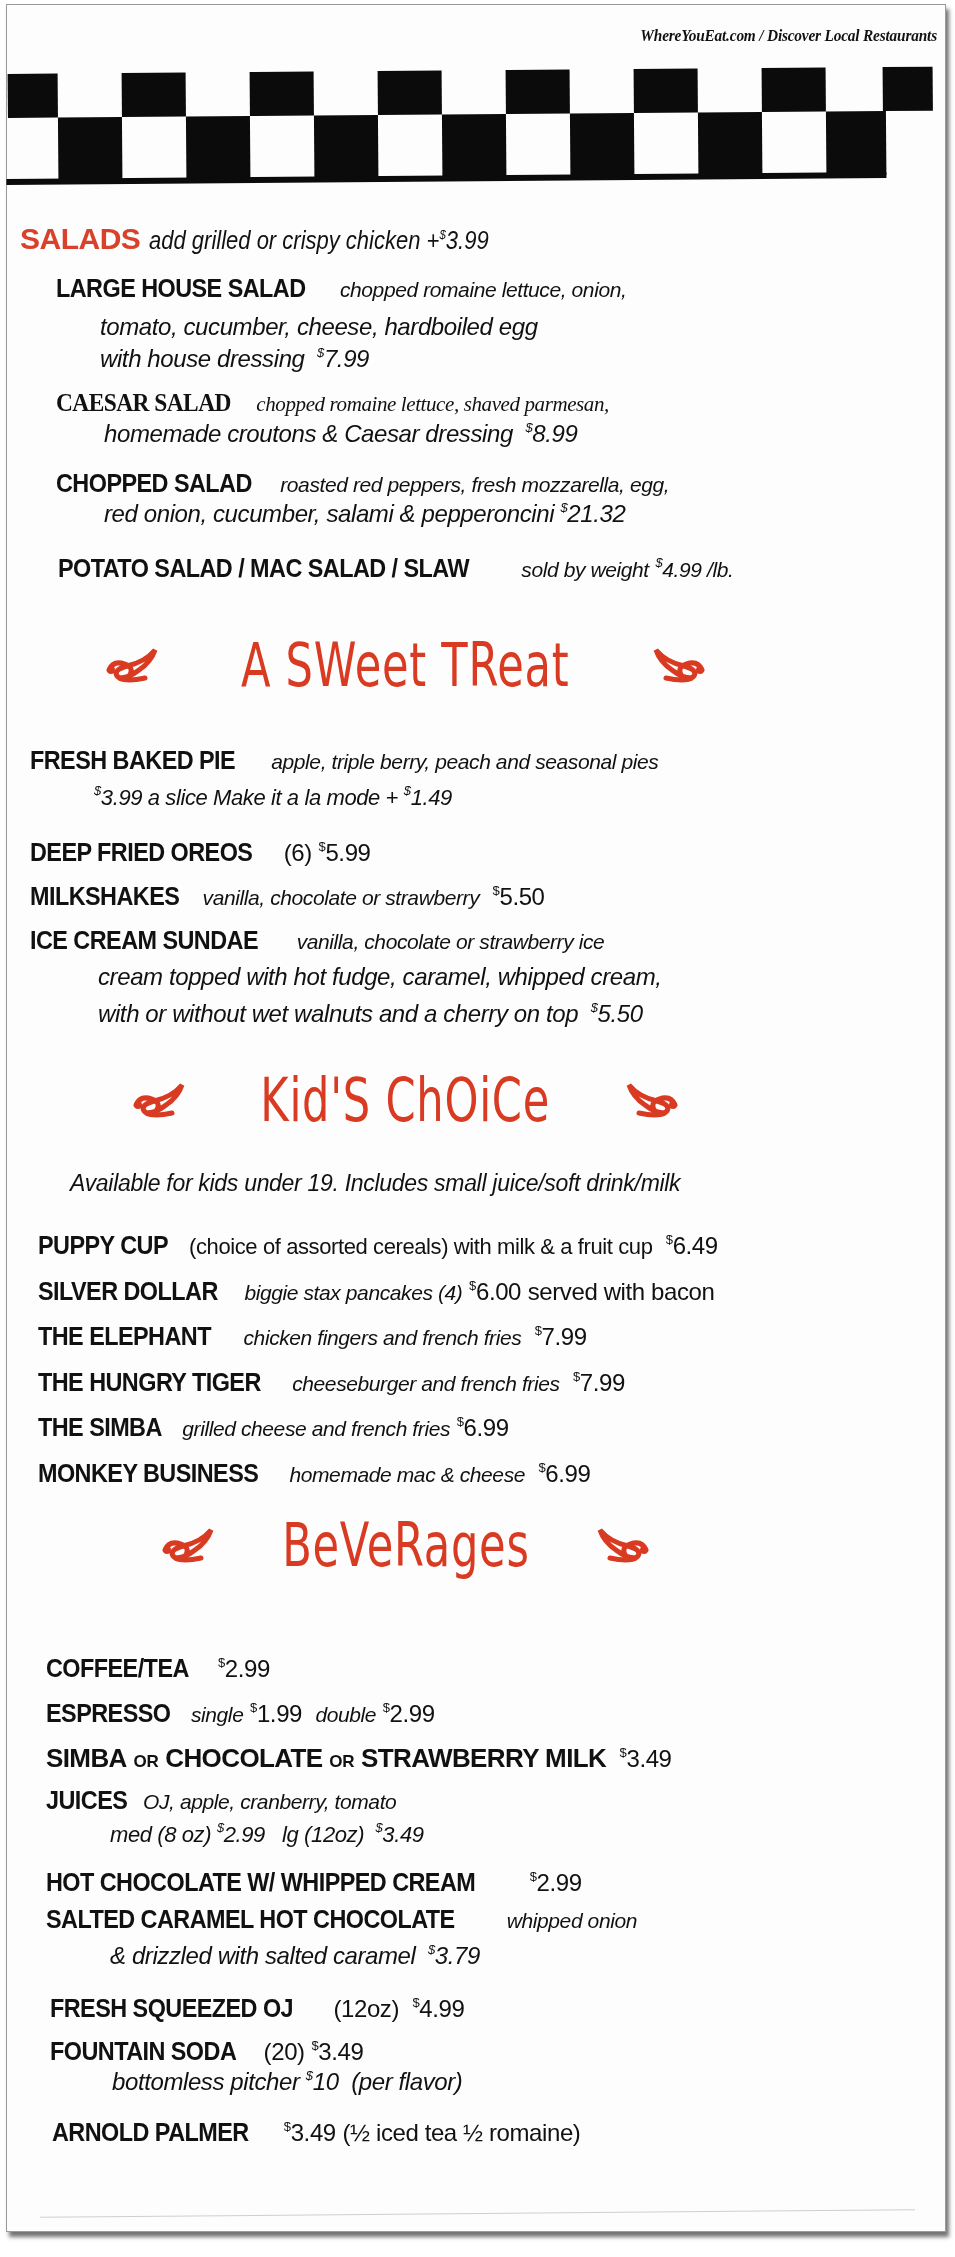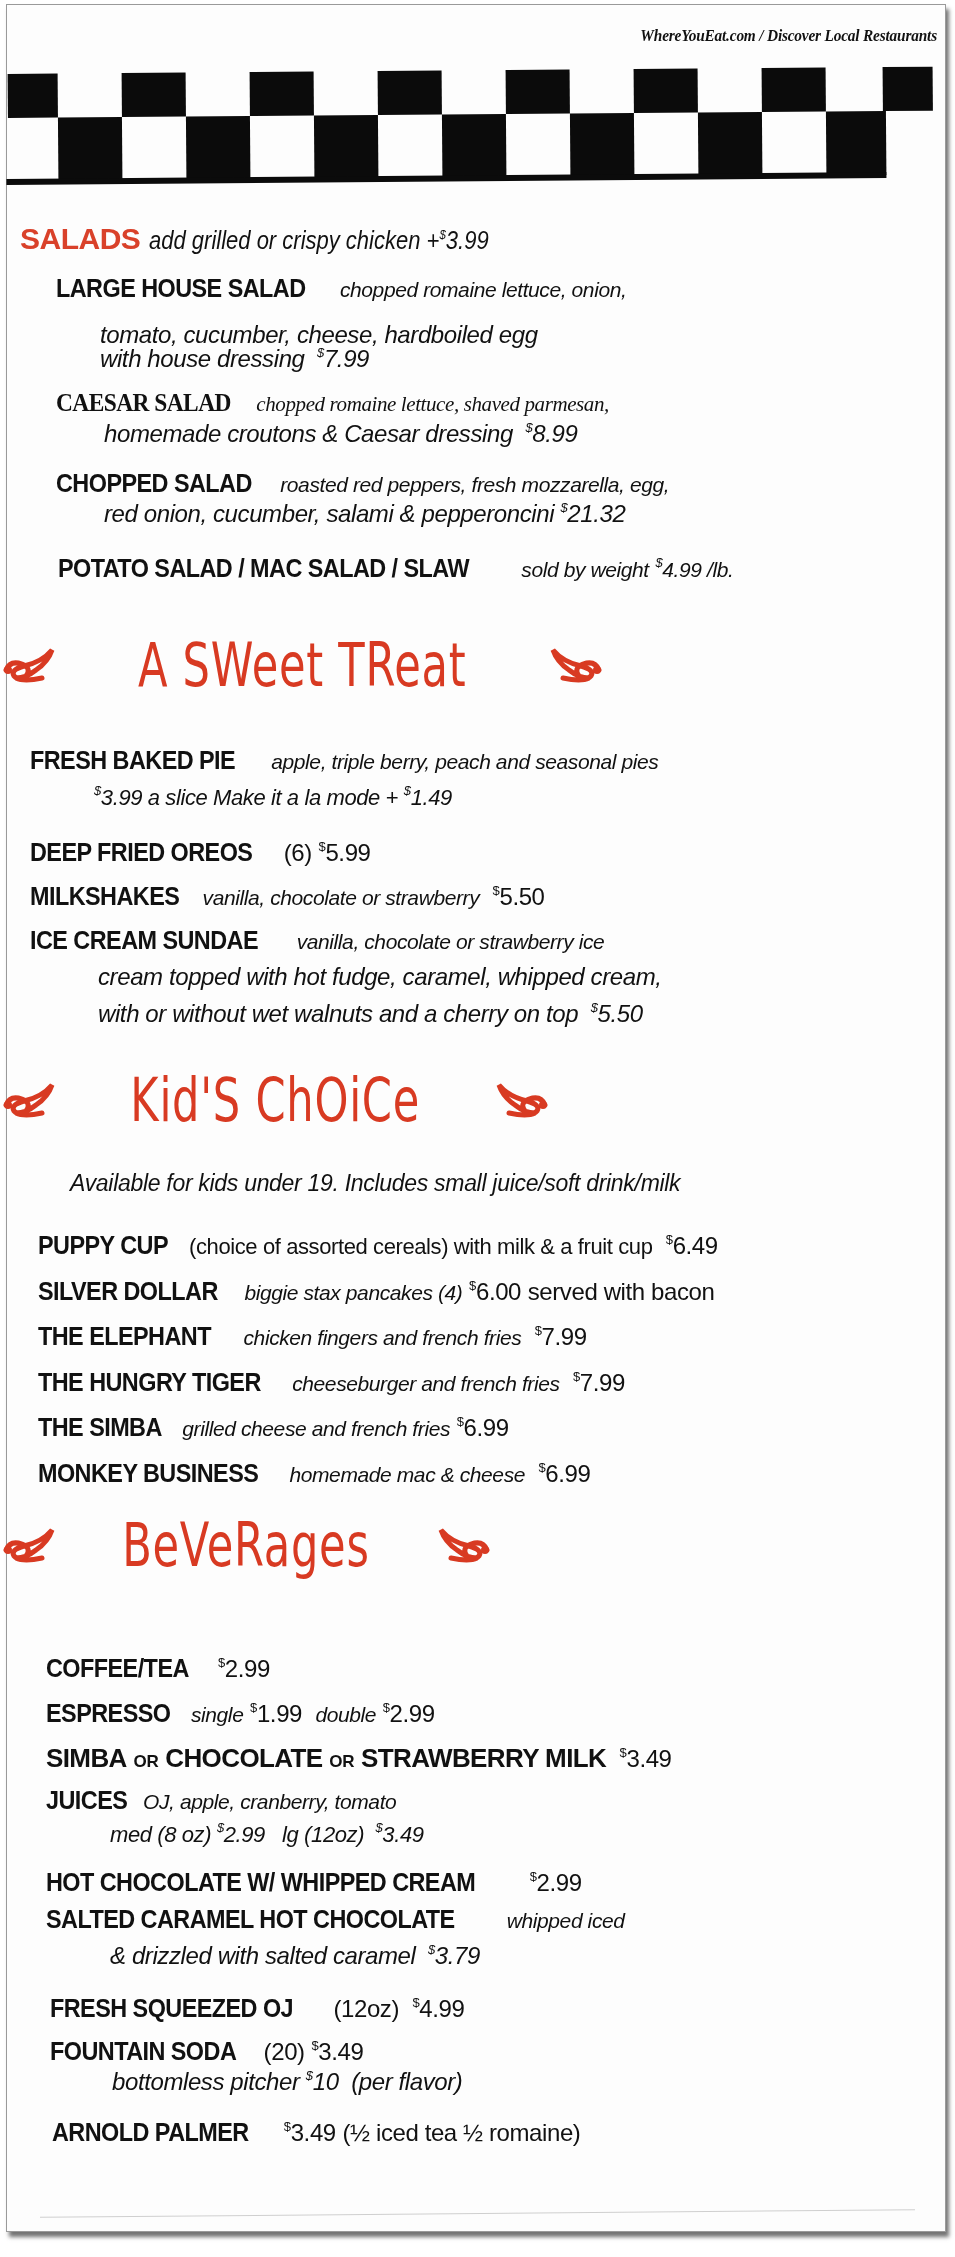--- a/index.html
+++ b/index.html
@@ -25,21 +25,21 @@
 
   .item { position: absolute; font-size: 24px; line-height: 30px; white-space: nowrap; }
   .item .name { font-weight: bold; font-size: 26px; letter-spacing: -0.6px; display: inline-block; transform: scaleX(0.9); transform-origin: left center; }
   .item .desc { font-style: italic; font-size: 21px; letter-spacing: -0.4px; }
   .item .plain { font-size: 24px; letter-spacing: -0.4px; }
   .item .price { font-size: 24px; letter-spacing: -0.4px; }
   .item .price sup, .sup { font-size: 13px; vertical-align: 10px; }
   .line2 { position: absolute; font-style: italic; font-size: 24px; letter-spacing: -0.4px; white-space: nowrap; }
   .small-or { font-weight: bold; font-size: 17px; letter-spacing: -0.2px; }
 
-  .script-head { position: absolute; left: 0; width: 811px; }
+  .script-head { position: absolute; left: 0; width: 811px; text-align: center; }
   .script-head .title {
     display: inline-block; color: #d83a22; font-family: "DejaVu Sans", sans-serif;
     font-size: 60px; letter-spacing: 1px; transform: scaleX(0.72); transform-origin: center;
     vertical-align: middle; font-weight: normal;
   }
   .orn { display: inline-block; width: 70px; height: 42px; vertical-align: middle; }
   .kids-note { position: absolute; left: 70px; font-style: italic; font-size: 23px; letter-spacing: -0.3px; white-space: nowrap; }
   .ghost { position: absolute; left: 40px; right: 40px; height: 1px; background: #e3e3e3; }
 </style>
 </head>
@@ -71,21 +71,21 @@
 
 <div class="section-head" style="top:222px;">
   <span class="salads-title">SALADS</span>
   <span class="salads-note"><span>add grilled or crispy chicken +</span><span class="sup">$</span><span>3.99</span></span>
 </div>
 
 <div class="item" style="left:56px;top:273px;">
   <span class="name">LARGE HOUSE SALAD</span>
   <span class="desc">chopped romaine lettuce, onion,</span>
 </div>
-<div class="line2" style="left:100px;top:321px;text-align:right;">tomato, cucumber, cheese, hardboiled egg</div>
+<div class="line2" style="left:100px;top:313px;text-align:right;">tomato, cucumber, cheese, hardboiled egg</div>
 <div class="line2" style="left:100px;top:345px;"><span>with house dressing</span>&nbsp;&nbsp;<span class="sup">$</span><span>7.99</span></div>
 
 <div class="item" style="left:56px;top:388px;font-family:Liberation Serif, serif;">
   <span class="name">CAESAR SALAD</span>
   <span class="desc">chopped romaine lettuce, shaved parmesan,</span>
 </div>
 <div class="line2" style="left:104px;top:420px;"><span>homemade croutons &amp; Caesar dressing</span>&nbsp;&nbsp;<span class="sup">$</span><span>8.99</span></div>
 
 <div class="item" style="left:56px;top:468px;">
   <span class="name">CHOPPED SALAD</span>
@@ -223,21 +223,21 @@
   <span class="desc">OJ, apple, cranberry, tomato</span>
 </div>
 <div class="line2" style="left:110px;top:1820px;font-size:22px;font-style:italic"><span>med (8 oz)</span> <span class="sup">$</span><span>2.99</span>&nbsp;&nbsp; <span>lg (12oz)</span>&nbsp; <span class="sup">$</span><span>3.49</span></div>
 
 <div class="item" style="left:46px;top:1862px;">
   <span class="name">HOT CHOCOLATE W/ WHIPPED CREAM</span>
   <span class="price"><sup>$</sup><span>2.99</span></span>
 </div>
 <div class="item" style="left:46px;top:1904px;">
   <span class="name">SALTED CARAMEL HOT CHOCOLATE</span>
-  <span class="desc">whipped iced</span>
+  <span class="desc">whipped onion</span>
 </div>
 <div class="line2" style="left:110px;top:1942px;"><span>&amp; drizzled with salted caramel</span>&nbsp;&nbsp;<span class="sup">$</span><span>3.79</span></div>
 
 <div class="item" style="left:50px;top:1988px;">
   <span class="name">FRESH SQUEEZED OJ</span>&nbsp;
   <span class="plain">(12oz)</span>&nbsp;
   <span class="price"><sup>$</sup><span>4.99</span></span>
 </div>
 <div class="item" style="left:50px;top:2031px;">
   <span class="name">FOUNTAIN SODA</span>

